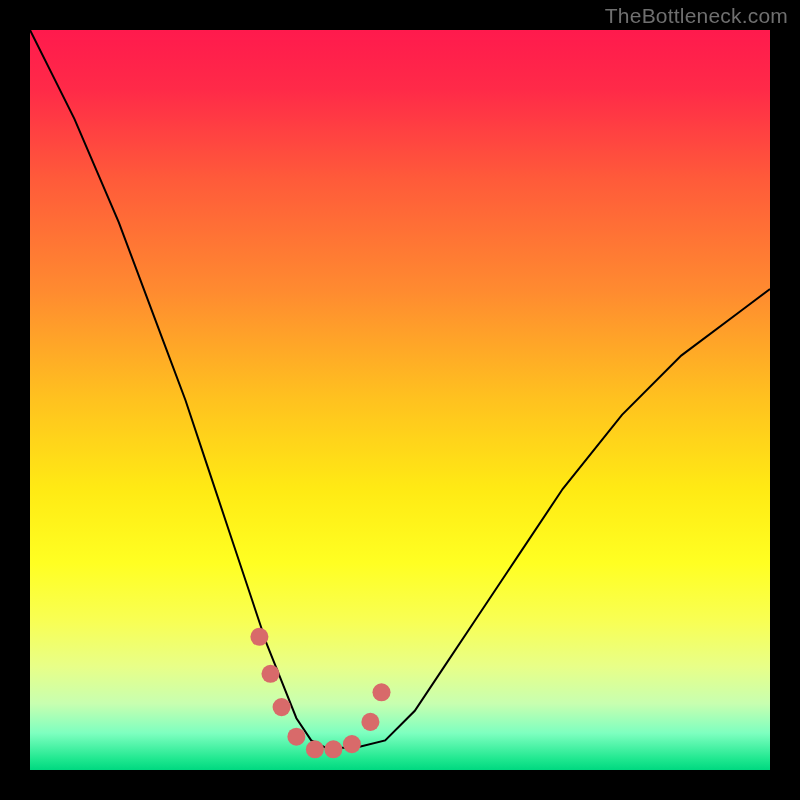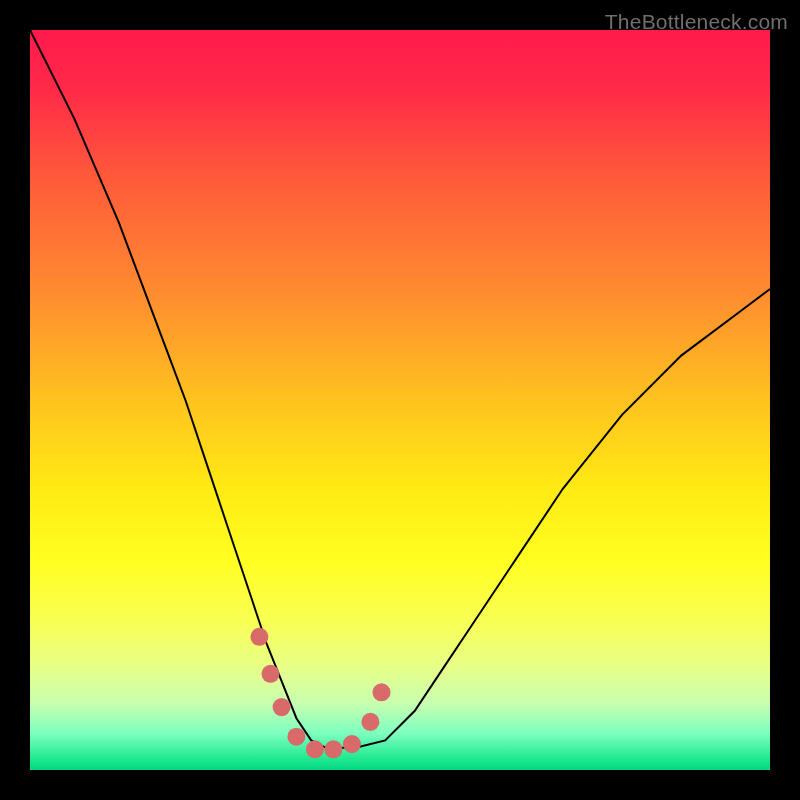--- a/index.html
+++ b/index.html
@@ -29,21 +29,21 @@
   }
   .gradient {
     position: absolute;
     top: 0;
     left: 0;
     width: 100%;
     height: 100%;
   }
   .watermark {
     position: absolute;
-    top: 10px;
+    top: 4px;
     right: 12px;
     color: #6f6f6f;
     font-size: 21px;
     font-weight: 500;
     letter-spacing: 0.2px;
     user-select: none;
   }
   svg.curve {
     position: absolute;
     top: 0;

